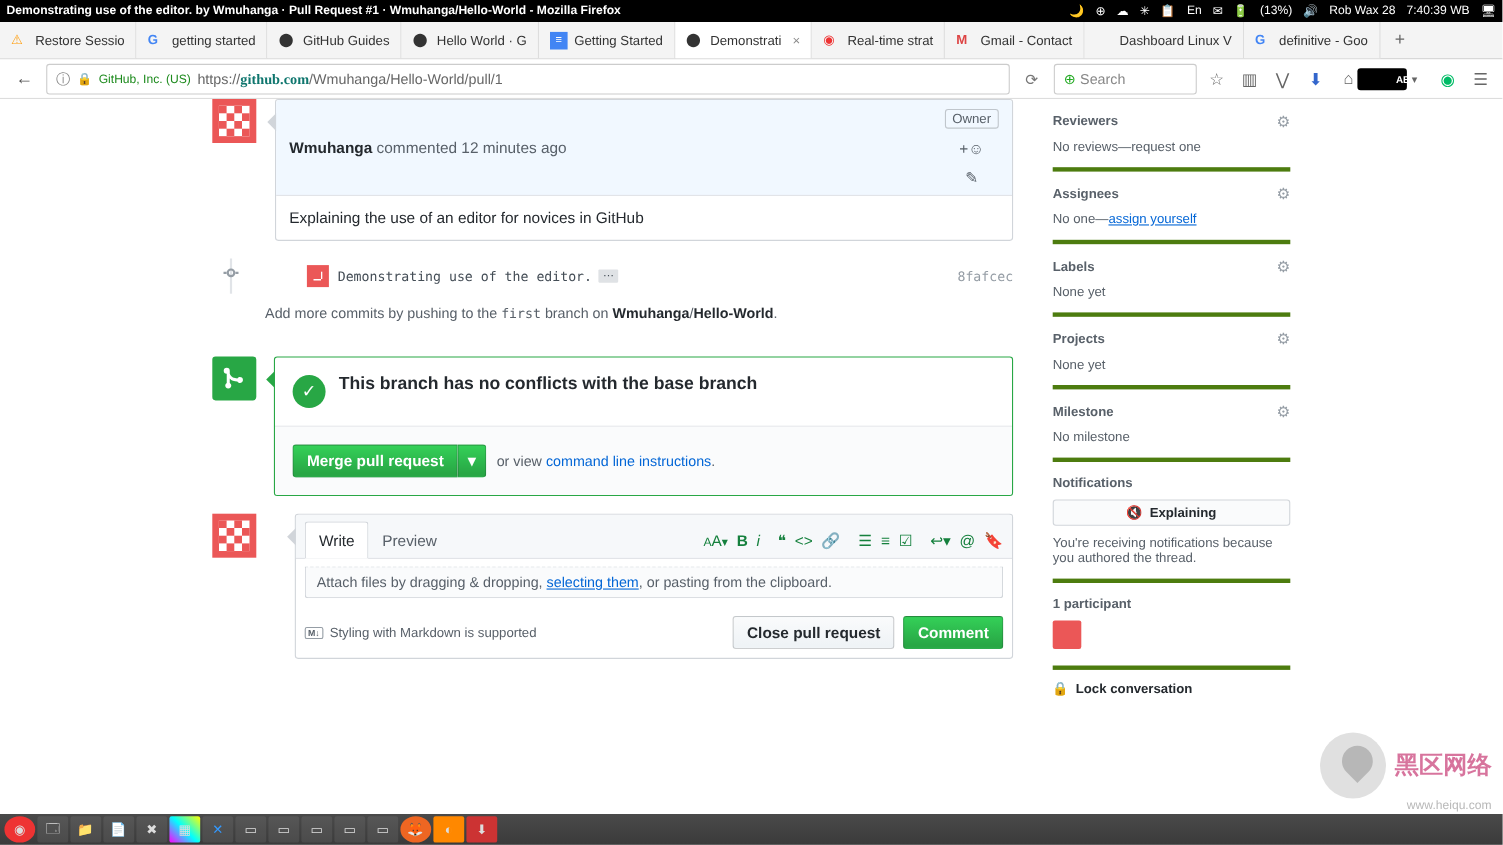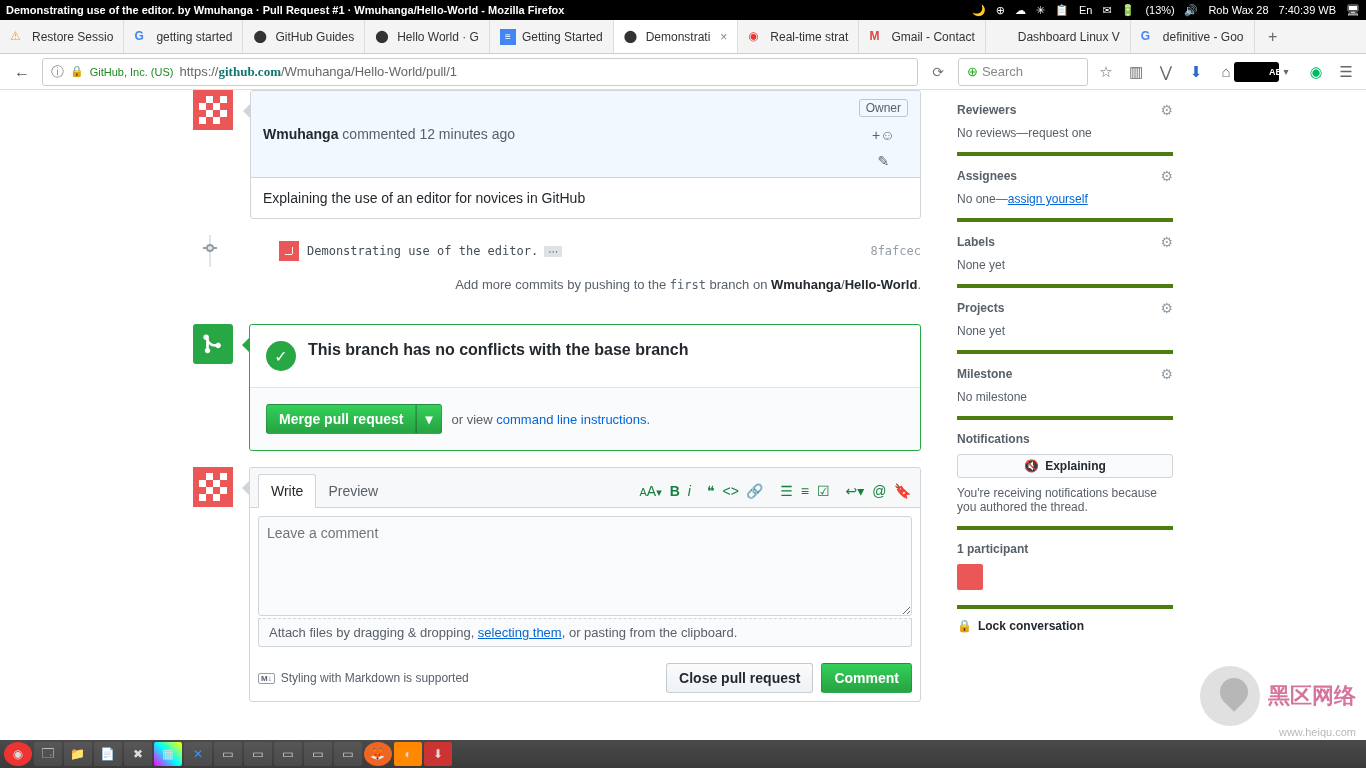--- a/index.html
+++ b/index.html
@@ -36,41 +36,41 @@
 .comment-header-left strong { color:#24292e; font-weight:600; }
 .comment-actions { display:flex; align-items:center; gap:10px; color:#586069;flex-direction:column; }
 .owner-badge { border:1px solid #c0c6cc; padding:1px 6px; border-radius:3px; font-size:12px; color:#586069; }
 .comment-body { padding:12px; font-size:14px; color:#24292e; }
 .commit-row { display:flex; align-items:center; padding:6px 0 6px 30px; margin-left:56px; position:relative; }
 .commit-row::before { content:""; position:absolute; left:-40px; top:0; bottom:0; width:2px; background:#e1e4e8; }
 .commit-dot { position:absolute; left:-46px; top:6px; width:14px; height:14px; color:#959da5; }
 .commit-msg { font-family:SFMono-Regular,Consolas,monospace; font-size:12px; color:#444d56; margin-left:8px; }
 .commit-ellipsis { background:#dfe2e5; border-radius:1px; padding:0 4px; font-size:10px; color:#444d56; margin-left:6px; }
 .commit-hash { margin-left:auto; font-family:SFMono-Regular,Consolas,monospace; font-size:12px; color:#959da5; }
-.push-hint { margin-left:72px; margin-bottom:16px; margin-top:10px; color:#586069; font-size:13px; padding-bottom:16px; border-bottom:0;text-align:right; }
+.push-hint { margin-left:48px; margin-bottom:16px; margin-top:10px; color:#586069; font-size:13px; padding-bottom:16px; border-bottom:0; }
 .push-hint code { font-family:SFMono-Regular,Consolas,monospace; font-size:12px; background:transparent; }
 .push-hint strong { color:#24292e; font-weight:600; }
 .merge-box { display:flex; margin-bottom:16px; }
 .merge-icon { width:40px; height:40px; background:#28a745; border-radius:3px; display:flex; align-items:center; justify-content:center; color:#fff; flex-shrink:0; }
 .merge-panel { margin-left:16px; flex:1; border:1px solid #28a745; border-radius:3px; position:relative; }
 .merge-panel::before { content:""; position:absolute; left:-8px; top:12px; border:8px solid transparent; border-right-color:#28a745; border-left:none; }
 .merge-status { padding:16px; display:flex; gap:12px; align-items:flex-start; border-bottom:1px solid #e1e4e8; }
 .status-check { width:30px; height:30px; background:#28a745; border-radius:50%; color:#fff; display:flex; align-items:center; justify-content:center; font-size:16px; flex-shrink:0; }
 .merge-status h3 { font-size:16px; font-weight:600; margin-bottom:4px; }
 .merge-status p { color:#586069; font-size:13px; }
 .merge-actions { padding:16px; display:flex; align-items:center; gap:10px; background:#fafbfc; border-radius:0 0 3px 3px; }
 .btn { padding:6px 12px; border-radius:3px; font-size:14px; font-weight:600; cursor:pointer; border:1px solid rgba(27,31,35,.2); }
 .btn-primary { background:#28a745; color:#fff; background-image:linear-gradient(-180deg,#34d058,#28a745 90%); }
 .btn-default { background:#fafbfc; color:#24292e; background-image:linear-gradient(-180deg,#fafbfc,#eff3f6 90%); }
 .btn-group { display:flex; }
 .btn-group .btn:first-child { border-radius:3px 0 0 3px; }
 .btn-group .btn-caret { border-radius:0 3px 3px 0; border-left:1px solid rgba(27,31,35,.3); padding:6px 8px; }
 .merge-or { color:#586069; font-size:13px; }
 .merge-or a { color:#0366d6; text-decoration:none; }
-.comment-form { display:flex; }
+.comment-form { display:flex;gap:19px; }
 .form-box { margin-left:16px; flex:1; border:1px solid #d1d5da; border-radius:3px; position:relative; }
 .form-box::before { content:""; position:absolute; left:-8px; top:12px; border:8px solid transparent; border-right-color:#d1d5da; border-left:none; }
 .form-tabs { display:flex; align-items:center; padding:6px 8px 0 8px; background:#f6f8fa; border-bottom:1px solid #d1d5da; border-radius:3px 3px 0 0; }
 .form-tab { padding:8px 12px; font-size:14px; color:#586069; cursor:pointer; }
 .form-tab.active { background:#fff; border:1px solid #d1d5da; border-bottom-color:#fff; border-radius:3px 3px 0 0; margin-bottom:-1px; color:#24292e; }
 .form-toolbar { margin-left:auto; display:flex; gap:16px; color:#15803d; font-size:14px; align-items:center; }
 .form-toolbar-group { display:flex; gap:8px; }
 .form-body { padding:8px; }
 .comment-textarea { width:100%; min-height:100px; border:1px solid #d1d5da; border-radius:3px; padding:8px; font-size:14px; resize:vertical; background:#fafbfc; }
 .drag-hint { border:1px solid #d1d5da; border-top:1px dashed #d1d5da; border-radius:0 0 3px 3px; margin-top:-1px; padding:6px 10px; font-size:13px; color:#586069; background:#fafbfc; }
@@ -280,21 +280,20 @@
               <span>☑</span>
             </div>
             <div class="form-toolbar-group">
               <span>↩▾</span>
               <span>@</span>
               <span>🔖</span>
             </div>
           </div>
         </div>
         <div class="form-body">
-          <textarea class="comment-textarea" placeholder="Leave a comment" style=""></textarea>
           <div class="drag-hint">
             <span>Attach files by dragging &amp; dropping, </span><a href="#">selecting them</a><span>, or pasting from the clipboard.</span>
           </div>
         </div>
         <div class="form-footer">
           <span class="md-hint">
             <span class="md-badge">M↓</span>
             <span>Styling with Markdown is supported</span>
           </span>
           <div class="form-buttons">

